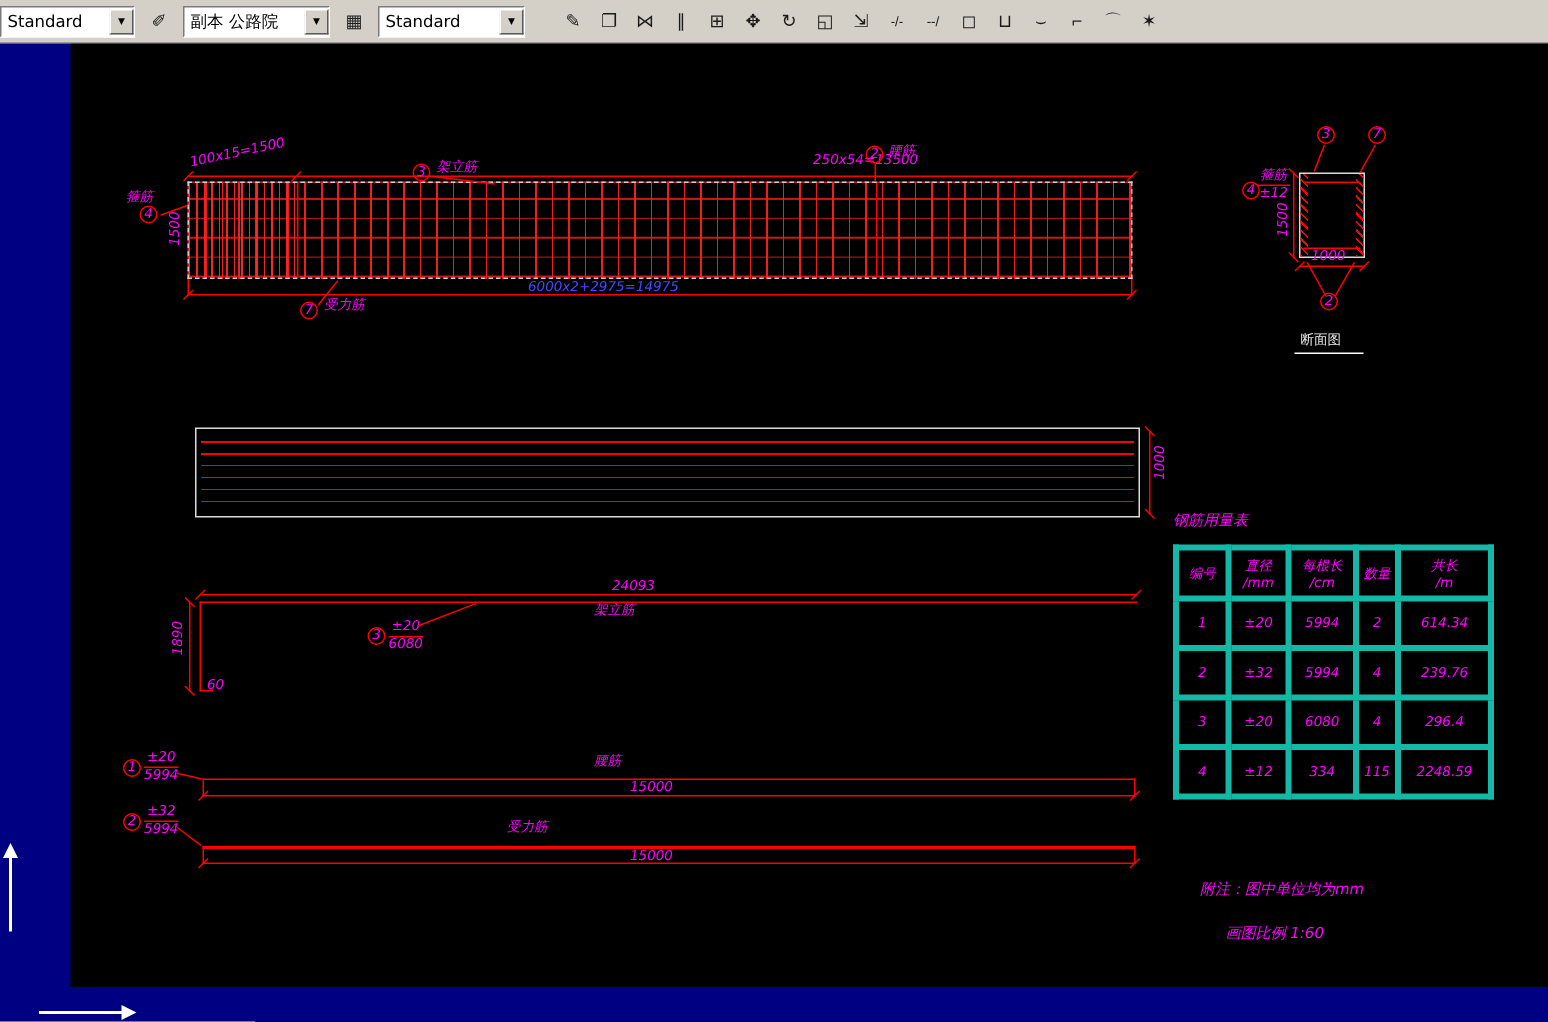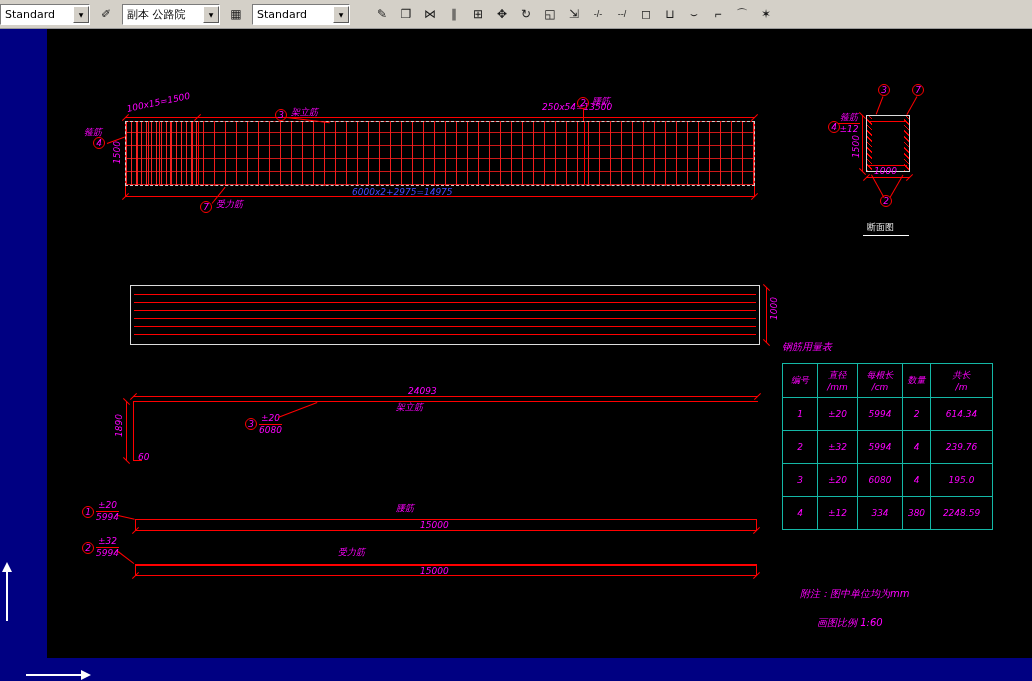--- a/index.html
+++ b/index.html
@@ -65,21 +65,21 @@
     background:repeating-linear-gradient(45deg,#f00 0 1px,transparent 1px 4px)}
   .section .hr{position:absolute;right:0;top:0;bottom:0;width:5px;
     background:repeating-linear-gradient(45deg,#f00 0 1px,transparent 1px 4px)}
   .section .rbtop{position:absolute;left:2px;right:2px;top:5px;height:1px;background:#f00}
   .section .rbbot{position:absolute;left:2px;right:2px;bottom:5px;height:1px;background:#f00}
 
   
   .rtable-title{position:absolute;left:782px;top:311px;width:210px;text-align:left;
     color:#ff00ff;font-size:10px;font-style:italic}
   .rtable{position:absolute;left:782px;top:334px;border-collapse:collapse;table-layout:fixed}
-  .rtable th,.rtable td{border:1px solid #14b8a6;color:#ff00ff;font-size:9px;font-style:italic;
+  .rtable th,.rtable td{border:4px solid #14b8a6;color:#ff00ff;font-size:9px;font-style:italic;
     font-weight:normal;text-align:center;vertical-align:middle;padding:0}
   .rtable th{height:34px}
   .rtable td{height:33px}
 
   
   .ucs-y{position:absolute;left:6px;top:538px;width:2px;height:54px;background:#fff}
   .ucs-y::before{content:"";position:absolute;left:-4px;top:-10px;border:5px solid transparent;border-bottom:10px solid #fff}
   .ucs-x{position:absolute;left:26px;top:645px;width:58px;height:2px;background:#fff}
   .ucs-x::after{content:"";position:absolute;right:-12px;top:-4px;border:5px solid transparent;border-left:10px solid #fff}
 </style>
@@ -317,27 +317,27 @@
         <td>±32</td>
         <td>5994</td>
         <td>4</td>
         <td>239.76</td>
       </tr>
       <tr>
         <td>3</td>
         <td>±20</td>
         <td>6080</td>
         <td>4</td>
-        <td>195.0</td>
+        <td>296.4</td>
       </tr>
       <tr>
         <td>4</td>
         <td>±12</td>
         <td>334</td>
-        <td>380</td>
+        <td>115</td>
         <td>2248.59</td>
       </tr>
     </tbody>
       </table>
 
     <div class="t t10" style="left:800px;top:560px">附注：图中单位均为mm</div>
     <div class="t t10" style="left:817px;top:589px">画图比例 1:60</div>
 
     <div class="ucs-y"></div>
     <div class="ucs-x"></div>

